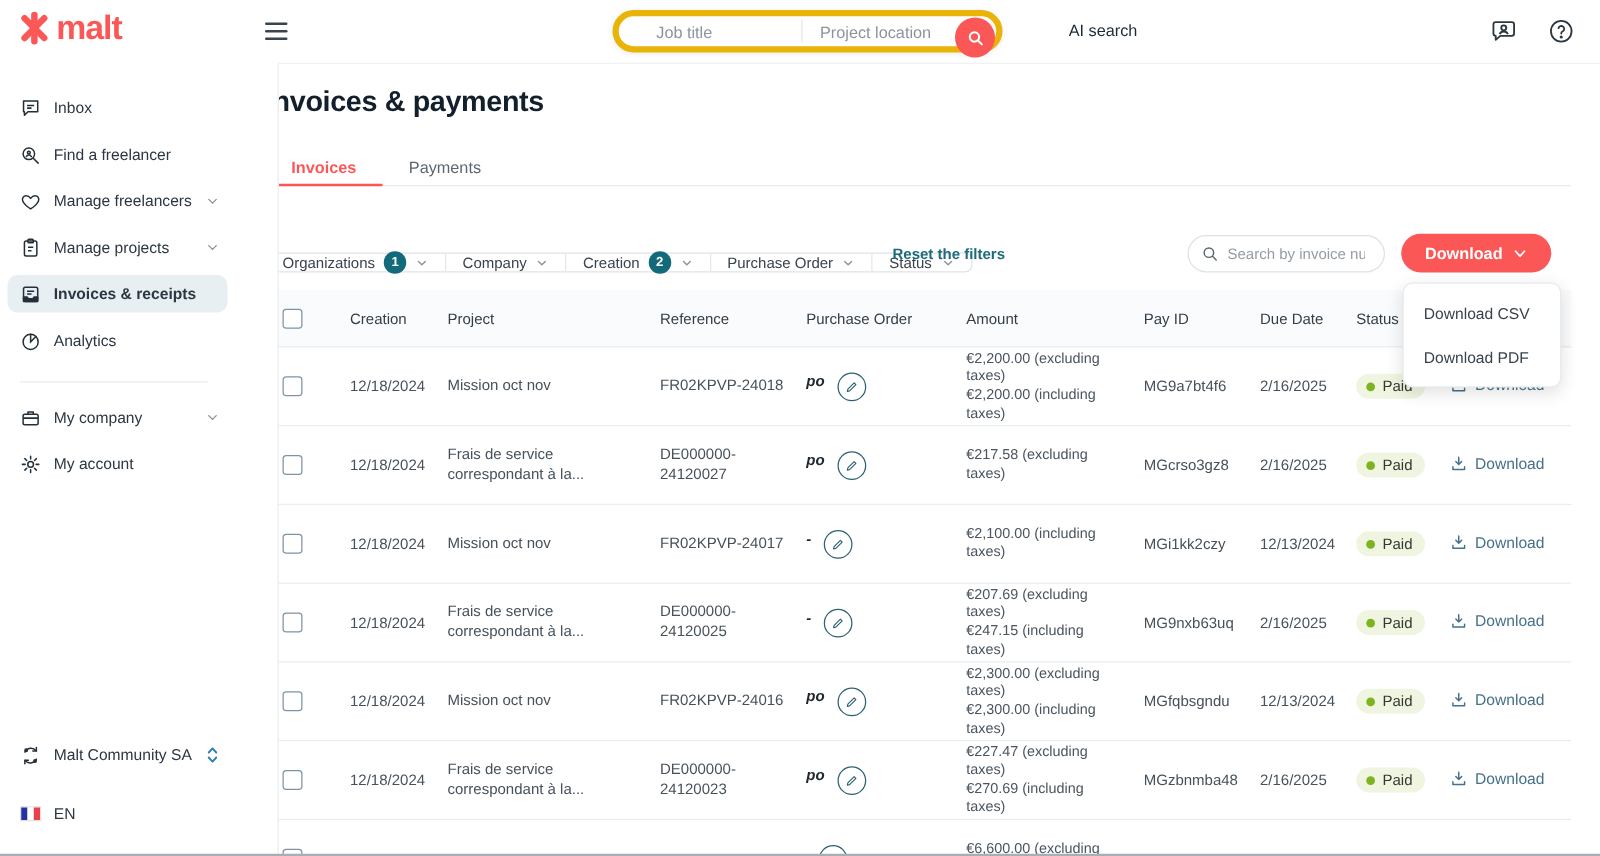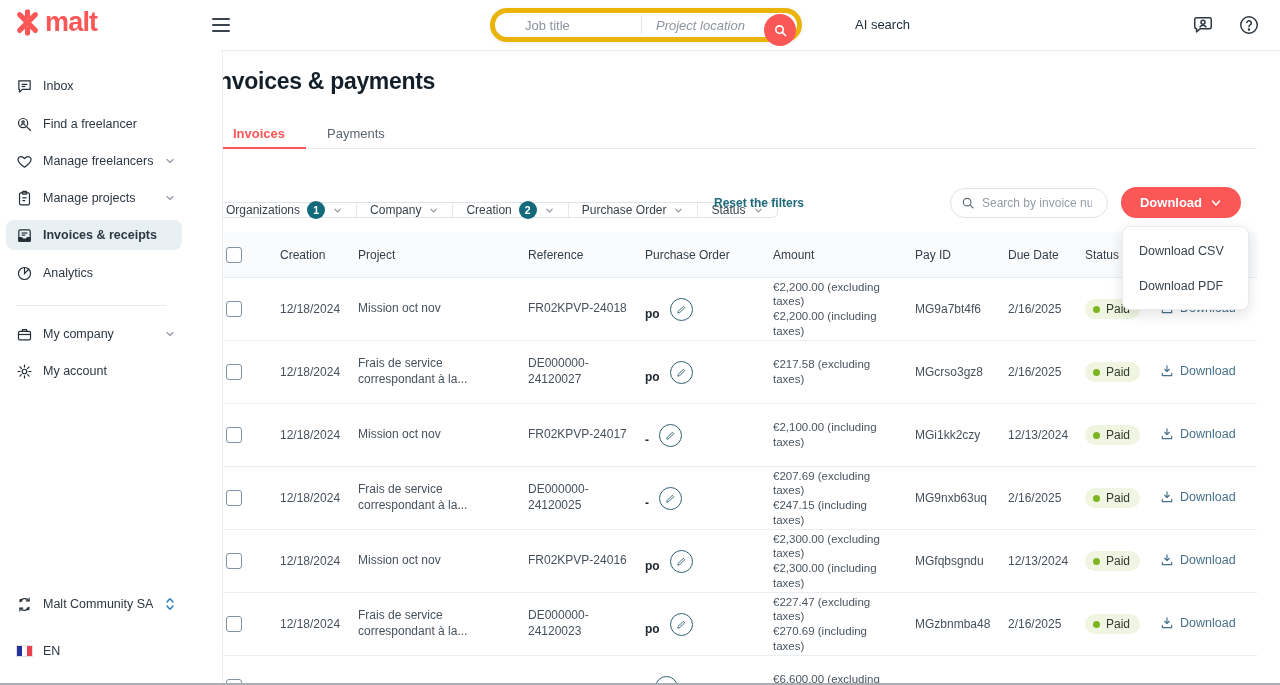--- a/index.html
+++ b/index.html
@@ -12,21 +12,21 @@
   .logo { position:absolute; left:14px; top:9px; display:flex; align-items:center; gap:4px; color:#fc5757; }
   .logo-mark { width:27px; height:27px; }
   .logo-word { font-size:27px; font-weight:800; letter-spacing:-0.8px; line-height:1; }
   .hamburger { position:absolute; left:212px; top:18px; width:18px; height:14px; display:flex; flex-direction:column; justify-content:space-between; cursor:pointer; }
   .hamburger i { display:block; height:2px; background:#39444e; border-radius:1px; }
   .search-pill { position:absolute; left:490px; top:8px; width:312px; height:34px; background:#fff; border:5px solid #eab308; border-radius:17px; box-shadow:0 1px 5px rgba(0,0,0,.08); display:flex; align-items:center; }
   .search-pill input { border:none; outline:none; background:transparent; font-size:13px; color:#374151; font-family:inherit; }
   .search-pill input::placeholder { color:#8b949e; }
   .sp-job { width:116px; margin-left:30px; }
   .sp-divider { width:1px; height:18px; background:#e3e5e8; margin-right:14px; }
-  .sp-loc { width:100px;font-style:italic; }
+  .sp-loc { width:100px; }
   .sp-btn { position:absolute; right:1px; top:1px; width:32px; height:32px; border-radius:50%; background:#fc5757; border:none; display:flex; align-items:center; justify-content:center; cursor:pointer; }
   .ai-search { position:absolute; left:855px; top:17px; font-size:13px; color:#1c2b36; cursor:pointer; }
   .tb-icon { position:absolute; top:14px; width:22px; height:22px; color:#2c3742; cursor:pointer; }
 
   
   .sidebar { position:absolute; top:50px; left:0; width:223px; bottom:0; background:#fff; border-right:1px solid #ebedf0; z-index:20; }
   .side-item { position:absolute; left:0; width:190px; height:30px; display:flex; align-items:center; gap:10px; padding:0 14px 0 16px; font-size:12.5px; color:#2c3742; cursor:pointer; }
   .side-item .sicon { width:17px; height:17px; flex:0 0 17px; color:#242f38; }
   .side-item .chev { margin-left:auto; width:12px; height:12px; color:#8a939c; }
   .side-item.active { left:6px; width:176px; padding:0 10px; background:#e7eff3; border-radius:8px; font-weight:bold; }
@@ -62,21 +62,21 @@
   
   .table { position:absolute; left:22px; top:181px; width:1045px; }
   .grid { display:grid; grid-template-columns:68px 78px 170px 117px 128px 142px 93px 77px 75px 97px; align-items:center; }
   .thead { height:46px; background:#fafbfc; border-bottom:1px solid #e9edf0; font-size:12px; color:#333e48; }
   .trow { height:63px; border-bottom:1px solid #e9edf0; font-size:12px; color:#47515b; }
   .cell { padding-right:8px; }
   .cb-cell { padding-left:14px; }
   .checkbox { display:block; width:16px; height:16px; border:1.5px solid #7e93a5; border-radius:3px; background:#fff; cursor:pointer; }
   .proj, .ref { line-height:1.3; }
   .amount { font-size:11.5px; line-height:1.28; color:#4a5560; padding-right:14px; }
-  .po-cell { display:flex; align-items:flex-end; gap:10px; }
+  .po-cell { display:flex; align-items:flex-start; gap:10px;font-style:italic; }
   .po-text { font-weight:bold; color:#202830; }
   .pencil-btn { width:23px; height:23px; border:1px solid #2e6171; border-radius:50%; display:flex; align-items:center; justify-content:center; color:#2e6171; cursor:pointer; background:#fff; }
   .pencil-btn svg { width:11px; height:11px; }
   .pill { display:inline-flex; align-items:center; gap:6px; background:#f0f5e2; border-radius:11px; padding:3px 10px 3px 8px; font-size:12px; color:#333b2f; }
   .pill .dot { width:7px; height:7px; border-radius:50%; background:#7cb51f; }
   .dl-link { display:inline-flex; align-items:center; gap:6px; color:#45718a; font-size:12.5px; cursor:pointer; }
   .dl-link svg { width:14px; height:14px; }
 
   .bottom-edge { position:absolute; left:0; right:0; bottom:0; height:2px; background:#a9aeb4; z-index:50; }
 </style>

